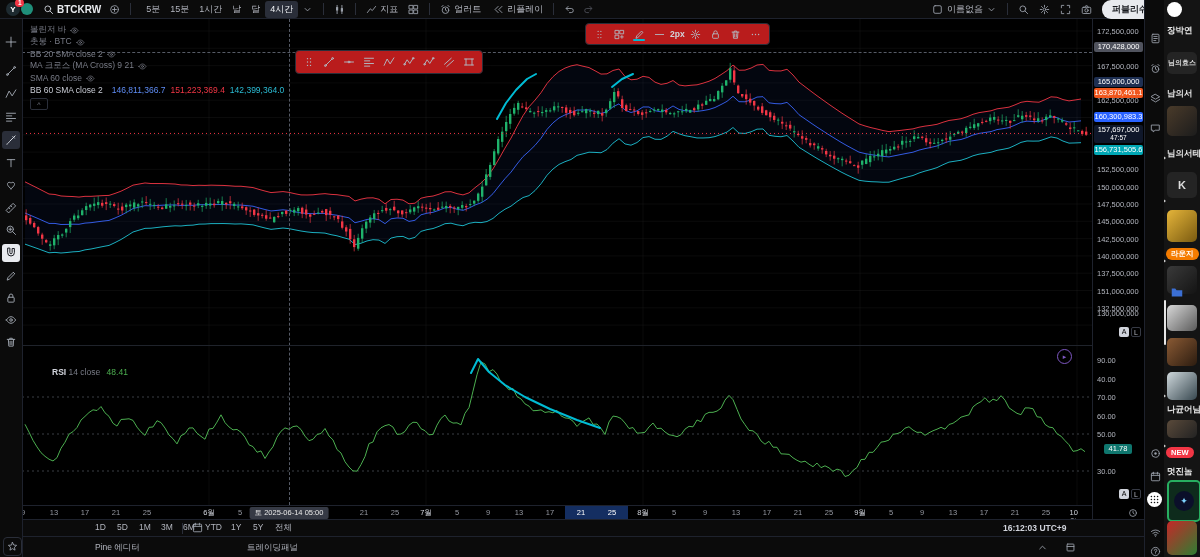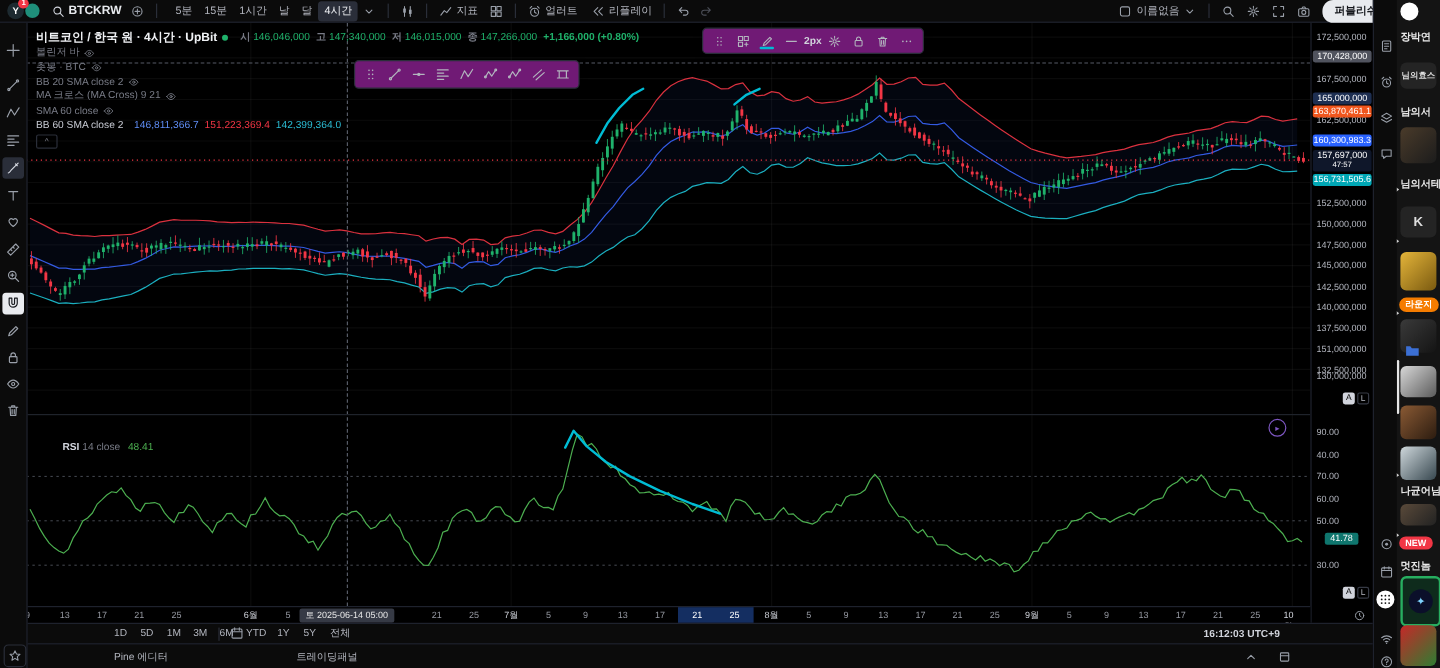--- a/index.html
+++ b/index.html
@@ -40,21 +40,21 @@
   .lg-title{font-size:10px;font-weight:bold;color:#f0f2f5;display:flex;align-items:center;gap:4px;cursor:pointer;}
   .lg-dot{width:5px;height:5px;border-radius:50%;background:#1fb26b;display:inline-block;}
   .lg-ohlc{font-size:8.5px;color:#787b86;margin-left:6px;display:inline-flex;gap:5px;}
   .lg-ohlc b{color:#1fb26b;font-weight:normal;}
   .lg-row{font-size:8.5px;color:#787b86;height:12px;display:flex;align-items:center;gap:4px;cursor:pointer;}
   .lg-row .eye{color:#787b86;}
   .lg-bb{font-size:8.5px;color:#c8cbd4;}
   #lg-collapse{width:16px;height:10px;border:1px solid #2a2e39;border-radius:2px;color:#787b86;font-size:7px;
            display:flex;align-items:center;justify-content:center;margin-top:2px;cursor:pointer;}
   
-  .floatbar{background:#701a75;border:1px solid #2a2e39;border-radius:4px;display:flex;align-items:center;
+  .floatbar{background:#b91c1c;border:1px solid #2a2e39;border-radius:4px;display:flex;align-items:center;
             gap:2px;padding:1px 4px;z-index:20;box-shadow:0 2px 6px rgba(0,0,0,.6);}
   .fb-btn{width:18px;height:16px;display:flex;align-items:center;justify-content:center;color:#b2b5be;cursor:pointer;border-radius:3px;}
   .fb-pencil{position:relative;}
   .fb-pencil::after{content:"";position:absolute;left:3px;right:3px;bottom:1px;height:2px;background:#00bcd4;border-radius:1px;}
   .fb-2px{font-size:8.5px;color:#d1d4dc;font-weight:bold;}
   
   #priceaxis{left:1092px;top:19px;width:52px;height:500px;background:#000;border-left:1px solid #1e222d;z-index:15;cursor:ns-resize;}
   .pa-tick{position:absolute;left:4px;font-size:7.5px;color:#b2b5be;transform:translateY(-50%);white-space:nowrap;}
   .pa-label{position:absolute;left:1px;width:49px;border-radius:2px;font-size:7.5px;color:#fff;text-align:center;
             padding:1px 0;transform:translateY(-50%);line-height:8px;z-index:2;}
@@ -893,31 +893,20 @@
         <line x1="0" y1="89" x2="1070" y2="89" stroke="#4a4e57" stroke-width="0.8" stroke-dasharray="2,3"></line>
         <line x1="0" y1="126" x2="1070" y2="126" stroke="#4a4e57" stroke-width="0.8" stroke-dasharray="2,3"></line>
         <polyline points="3,79.3205608453718 7,87.06907471167234 11,95.35709094328962 15,101.9156196334376 19,107.6627419622879 23,111.31030679329221 27,114.21693175507129 31,115.96755752771821 35,112.67266588371132 39,103.25037694137427 43,97.24270455744117 47,89.17074054063414 51,86.6515363763494 55,82.52675414387292 59,75.04018773460024 63,71.37244399283664 67,67.53273937495736 71,64.81881234330164 75,65.54320262945257 79,61.53490099159148 83,67.84118929902131 87,71.34110344584333 91,78.32494843072102 95,81.08538802586652 99,74.4581749027886 103,74.20859471303022 107,73.77439269677659 111,75.39915268060868 115,82.10992084172516 119,86.90671691949053 123,90.36293927587103 127,82.36851178929288 131,81.97931199207825 135,75.70391716702957 139,77.61359271726184 143,83.08870185247895 147,89.96301679762662 151,93.73585749658368 155,98.90001598537395 159,90.6568594508979 163,88.6196871320232 167,82.98995284329479 171,82.89491131226299 175,88.26518329803793 179,91.37201941803137 183,94.23966818460613 187,84.03675863747019 191,83.3448224433139 195,77.08033046304249 199,69.80942696739493 203,77.63482229086415 207,81.93060418180073 211,84.85947947762364 215,84.43493358979507 219,87.2704099952313 223,92.2099047781686 227,99.78817817982907 231,101.63726321901544 235,107.22875413508 239,105.94267263240685 243,113.47047451121617 247,106.94231791272294 251,101.69833644861589 255,92.17089311943623 259,86.23539352501587 263,82.88920658187514 267,84.29337150237988 271,81.60442681198668 275,80.9386498468967 279,84.53151486420539 283,91.15953344350176 287,95.71053850401465 291,94.25539058428491 295,89.46587324213043 299,88.51444461160068 303,83.51455622217618 307,91.00366400916712 311,94.89462794786435 315,104.54410058689189 319,108.03032498850487 323,116.7889082107402 327,122.05949470718508 331,125.92745411031414 335,126.13052511800934 339,119.62994475117188 343,111.50169009298163 347,98.56685781745978 351,97.02050333988154 355,86.85518126853665 359,82.81480395255106 363,80.66161322290428 367,79.55611157067858 371,82.0736189359993 375,89.43496683993145 379,88.99939829679518 383,86.42597628089523 387,80.15633200065234 391,77.25587966718555 395,77.47631389160912 399,83.70932140669902 403,85.71594958530817 407,89.80603903729741 411,89.40704990212923 415,80.11948219621904 419,73.44421330821817 423,70.02027374157333 427,75.95162864200927 431,78.06491167612451 435,77.8588919306174 439,79.8280592187075 443,68.28365316819982 447,62.58146300460794 451,46.116502319453275 455,29.827622238957566 459,16.85 463,19.019363019039154 467,26.718912905040202 471,24.59382961621741 475,29.1361390054808 479,37.24579742414062 483,40.60680093505071 487,44.87837386528845 491,43.52280177581706 495,51.488753945229114 499,53.962831194658065 503,58.89371908087633 507,61.10570694308262 511,65.72799514096114 515,65.50279056458774 519,64.87614803429653 523,67.42837197873742 527,66.72967940915571 531,67.86844008732626 535,65.40062170690274 539,70.82936109839667 543,72.89913538773351 547,73.40141651561018 551,76.20074471983204 555,81.41412785218796 559,77.38457723101135 563,75.24474862648057 567,72.88991112978431 571,79.31731168161147 575,79.02353154883177 579,83.41868056852333 583,89.49371051060153 587,76.97182042567177 591,71.07266322038254 595,71.73077236367158 599,73.48728546260857 603,77.97984435329563 607,83.49466796139411 611,82.54005829224673 615,88.12803980243044 619,87.90829580509647 623,87.27656550964264 627,81.89052172542434 631,78.02949234750898 635,83.53394277734371 639,83.24674845187808 643,86.94261818639546 647,89.73601266900349 651,90.46143445409137 655,91.71527607648673 659,89.64414437939375 663,84.103349637246 667,81.34495522257988 671,81.79725147307151 675,74.97487360624831 679,76.74815505808957 683,69.35950896516054 687,67.36498586036265 691,67.326183543194 695,66.1046905449188 699,63.14573984661954 703,55.124188765955246 707,50.4037449439258 711,54.680956873443215 715,64.30902202936704 719,73.9704374867957 723,79.73102461851086 727,85.39786451796614 731,85.86234467133337 735,89.20416746894713 739,95.9354063403071 743,99.22446442773217 747,96.2990366186155 751,102.17785828548251 755,102.29621391697127 759,108.83024598419085 763,109.03601747757833 767,109.37327408250577 771,112.81947666167049 775,115.30178723739577 779,117.16913023614791 783,116.17704610984075 787,119.18605317777954 791,121.68845981150167 795,118.07395822557504 799,122.64666229280333 803,120.82441082360069 807,122.81957405522583 811,126.37796882714767 815,124.11683058174522 819,125.37274313751958 823,131.49926130876798 827,130.22135384875077 831,125.46806852917071 835,122.47351623837993 839,114.57450585473174 843,114.27010574244778 847,107.3224747940017 851,107.34289876457615 855,102.56834772022324 859,97.15489889774666 863,96.49217235584317 867,95.06505301009747 871,89.274353828254 875,88.69497858342172 879,87.18332782178769 883,83.11803669230625 887,81.76612942675517 891,85.10870895258034 895,87.37243991558051 899,87.19350480684002 903,90.2873768062389 907,87.75216514779643 911,85.76443884270344 915,84.19866723023704 919,82.32051428628853 923,84.15436796288122 927,79.485077472087 931,78.24282631451031 935,75.50970426377336 939,72.14258022760973 943,70.95628853865007 947,69.82991560666551 951,61.84119089540443 955,58.78474443148473 959,56.61325356022803 963,52.66711265551858 967,57.39354970321021 971,54.21167683819698 975,55.59013430314722 979,50.68074214960993 983,55.12769632317164 987,62.84330112524331 991,65.6676138167871 995,68.33397298982406 999,69.68994908281601 1003,62.889012342245145 1007,62.94904689854398 1011,63.749380157643465 1015,71.75495094327682 1019,72.36438303157726 1023,79.4003976937267 1027,82.07574181819025 1031,82.79229856413633 1035,88.79049772472936 1039,91.15950839902041 1043,95.65474770421861 1047,99.7574052600877 1051,106.33306117833149 1055,105.64162962235137 1059,103.74159010267746 1063,106.68305785455857" fill="none" stroke="#4caf50" stroke-width="1"></polyline>
         <polyline points="449,28 456,14 467,27 483,40 503,52 528,64 555,75 578,83" fill="none" stroke="#00bcd4" stroke-width="2" stroke-linecap="round" stroke-linejoin="round"></polyline>
       </svg>
 
     <div class="abs dash-v" style="left:267px;top:0;height:486px;z-index:8;"></div>
     <div class="abs dash-h" style="left:0;top:33px;width:1070px;z-index:8;"></div>
 
     <div id="legend" class="abs">
-      <div class="lg-title">
-        <span>비트코인 / 한국 원 · 4시간 · UpBit</span>
-        <span class="lg-dot"></span>
-        <span class="lg-ohlc" id="ohlc">
-            <span>시 <b>146,046,000</b></span>
-            <span>고 <b>147,340,000</b></span>
-            <span>저 <b>146,015,000</b></span>
-            <span>종 <b>147,266,000</b></span>
-            <span style="color: rgb(31, 178, 107);">+1,166,000 (+0.80%)</span>
-          </span>
-      </div>
       <div id="lg-rows">
           <div class="lg-row">
             <span>볼린저 바</span>
             <span class="icn eye">
               <svg width="9" height="9" viewBox="0 0 16 16" fill="none" stroke="currentColor" stroke-width="1.3" stroke-linecap="round" stroke-linejoin="round">
                 <path d="M1.8 8C3.8 5 6 3.6 8 3.6S12.2 5 14.2 8c-2 3-4.2 4.4-6.2 4.4S3.8 11 1.8 8z"></path>
                 <circle cx="8" cy="8" r="1.7"></circle>
               </svg>
             </span>
           </div>

